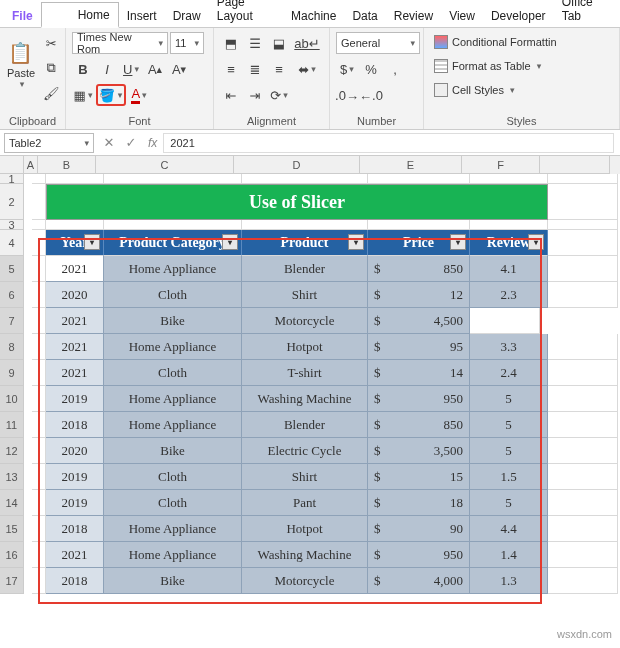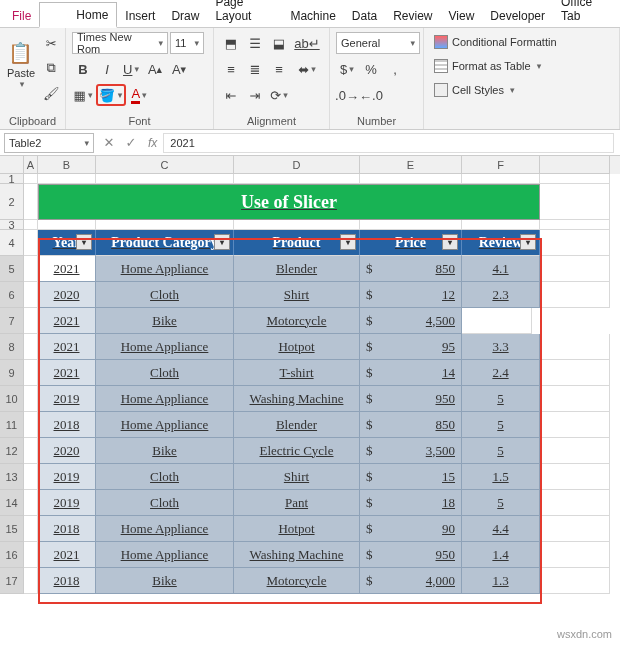--- a/index.html
+++ b/index.html
@@ -2,21 +2,21 @@
 <html><head>
   <meta charset="utf-8">
   <style>
     * { box-sizing: border-box; margin: 0; padding: 0; }
     body { font-family: "Segoe UI", Arial, sans-serif; font-size: 12px; background: #fff; width: 620px; color: #333; }
     
     
     .menubar { display: flex; align-items: flex-end; height: 28px; padding: 0 4px; border-bottom: 1px solid #ccc; background: #fff; }
     .menubar .tab { padding: 5px 8px 4px; color: #222; cursor: pointer; }
     .menubar .tab.active { background: #fff; border: 1px solid #bbb; border-bottom: 2px solid #fff; margin-bottom: -1px; font-weight: 500; padding-left: 36px; }
-    .menubar .file { color: #be185d; font-weight: 400; }
+    .menubar .file { color: #8b5cf6; font-weight: 700; }
 
     
     .ribbon { display: flex; background: #f3f3f3; border-bottom: 1px solid #ccc; height: 102px; }
     .group { display: flex; flex-direction: column; border-right: 1px solid #ddd; padding: 4px 6px 2px; }
     .group .body { flex: 1; display: flex; align-items: flex-start; gap: 4px; }
     .group .label { text-align: center; font-size: 11px; color: #555; padding-top: 2px; }
     .bigbtn { display: flex; flex-direction: column; align-items: center; justify-content: center; width: 44px; height: 66px; border: 1px solid transparent; }
     .bigbtn .ic { font-size: 20px; }
     .bigbtn .lb { font-size: 11px; margin-top: 2px;}
     .stack { display:flex; flex-direction:column; gap:3px;}
@@ -35,21 +35,21 @@
     .ftxt { flex:1; border:1px solid #ddd; margin:2px 6px 2px 0; height:20px; padding:0 6px; font-size:11px; display:flex; align-items:center;}
 
     
     .gridwrap { position:relative; overflow:hidden; }
     .corner { position:absolute; left:0; top:0; width:24px; height:18px; background:#f0f0f0; border-right:1px solid #ccc; border-bottom:1px solid #ccc;}
     .colheads { display:flex; margin-left:24px; height:18px; background:#f0f0f0;}
     .ch { border-right:1px solid #ccc; border-bottom:1px solid #ccc; display:flex; align-items:center; justify-content:center; font-size:11px; color:#555;}
     .rowheads { position:absolute; left:0; top:18px; width:24px;}
     .rh { height:26px; border-right:1px solid #ccc; border-bottom:1px solid #ccc; background:#f0f0f0; display:flex; align-items:center; justify-content:center; font-size:11px; color:#555;}
     .rh.sel { background:#d8d8d8;}
-    .cells { margin-left:24px;text-decoration:underline;}
+    .cells { margin-left:32px;}
     .crow { display:flex; height:26px;}
     .crow.thin { height:10px;}
     .cell { border-right:1px solid #d9d9d9; border-bottom:1px solid #d9d9d9; display:flex; align-items:center; font-size:12px;}
     
     .title { background:#18b354; color:#fff; font-family:"Times New Roman",serif; font-size:18px; font-weight:bold; justify-content:center; border:1px solid #999 !important;}
     
     .thead { background:#2562a3; color:#fff; font-family:"Times New Roman",serif; font-weight:bold; font-size:14px; justify-content:center; position:relative; border-right:1px solid #5a8ac0 !important;}
     .thd { position:absolute; right:3px; top:4px; width:16px; height:16px; background:#e8e8e8; border:1px solid #888; display:flex; align-items:center; justify-content:center; font-size:8px; color:#333;}
     
     .td { background:#b6c3d2; font-family:"Times New Roman",serif; font-size:13px; justify-content:center; border-right:1px solid #8ea2b8 !important; border-bottom:1px solid #8ea2b8 !important;}
@@ -189,20 +189,21 @@
           <span class="sq" style="background:repeating-linear-gradient(#ccc,#ccc 2px,#fff 2px,#fff 4px);"></span>
           <span>Format as Table</span>
           <span class="drop">▾</span>
         </div>
       <div class="stylebtn">
           <span class="sq" style="background:#eee;"></span>
           <span>Cell Styles</span>
           <span class="drop">▾</span>
         </div>
     </div>
+    <div class="label">Styles</div>
   </div>
 </div>
 
 <div class="fbar">
   <div class="namebox">
       <span>Table2</span>
       <span class="drop" style="margin-left:auto;">▾</span>
     </div>
   <span class="sb" style="color:#888;">✕</span>
   <span class="sb" style="color:#888;">✓</span>

